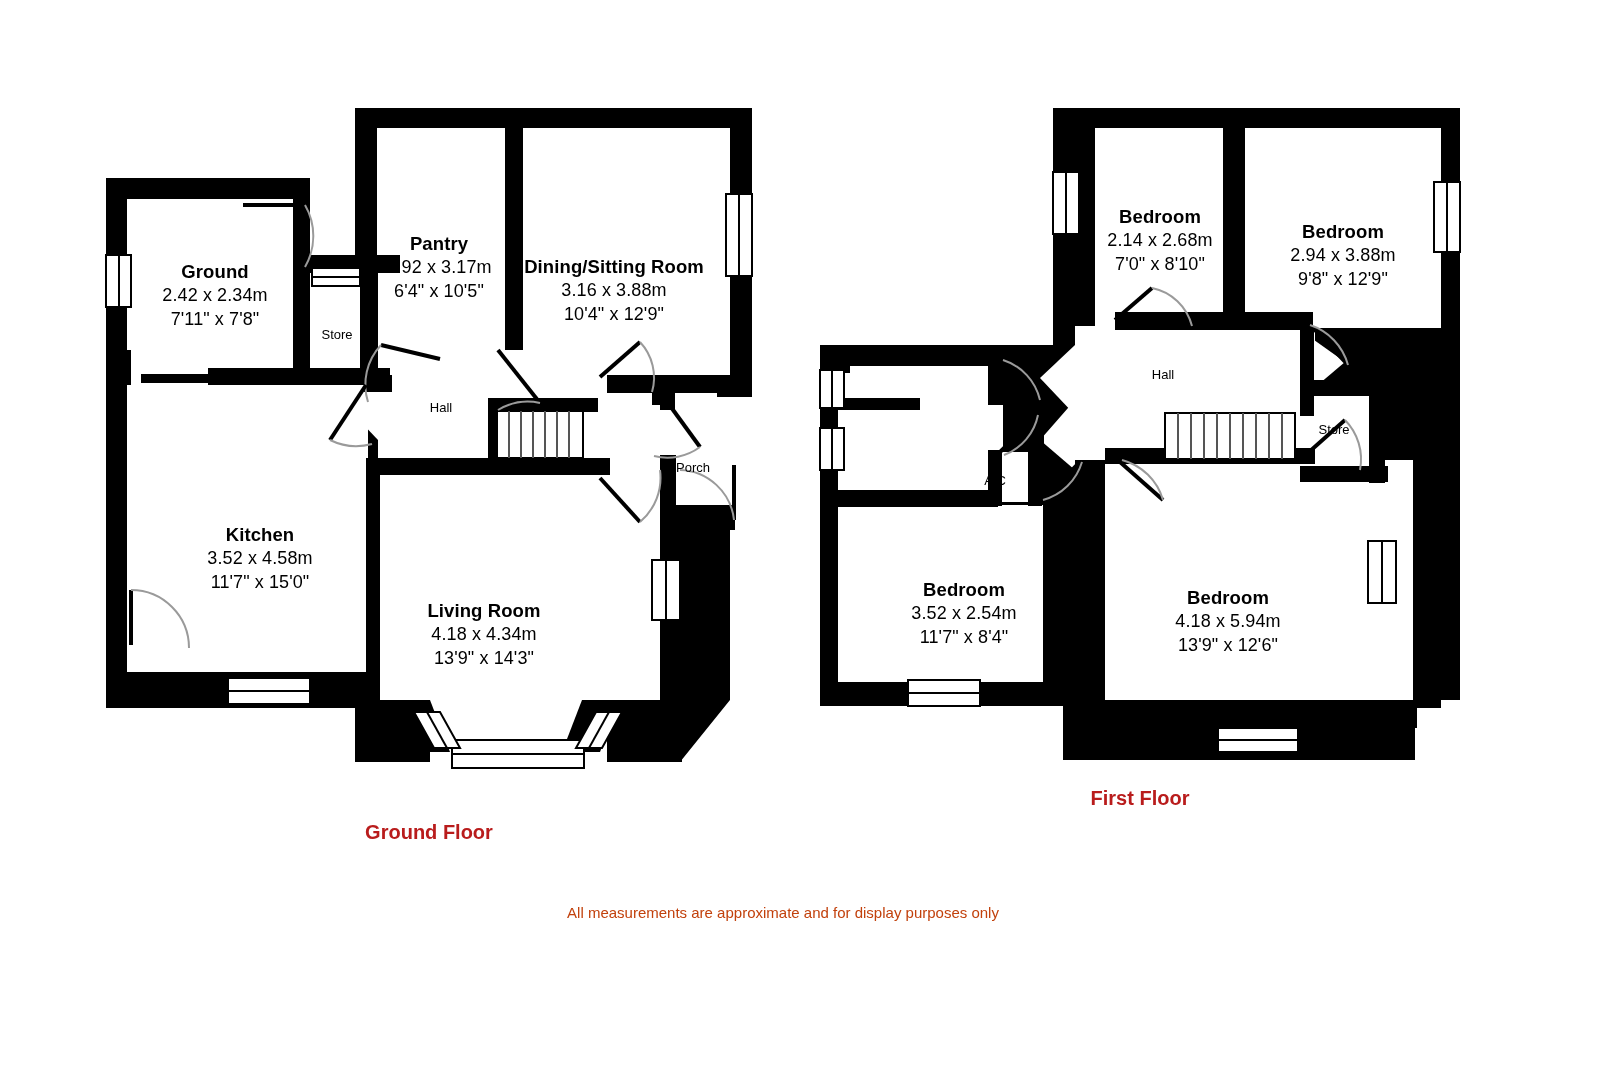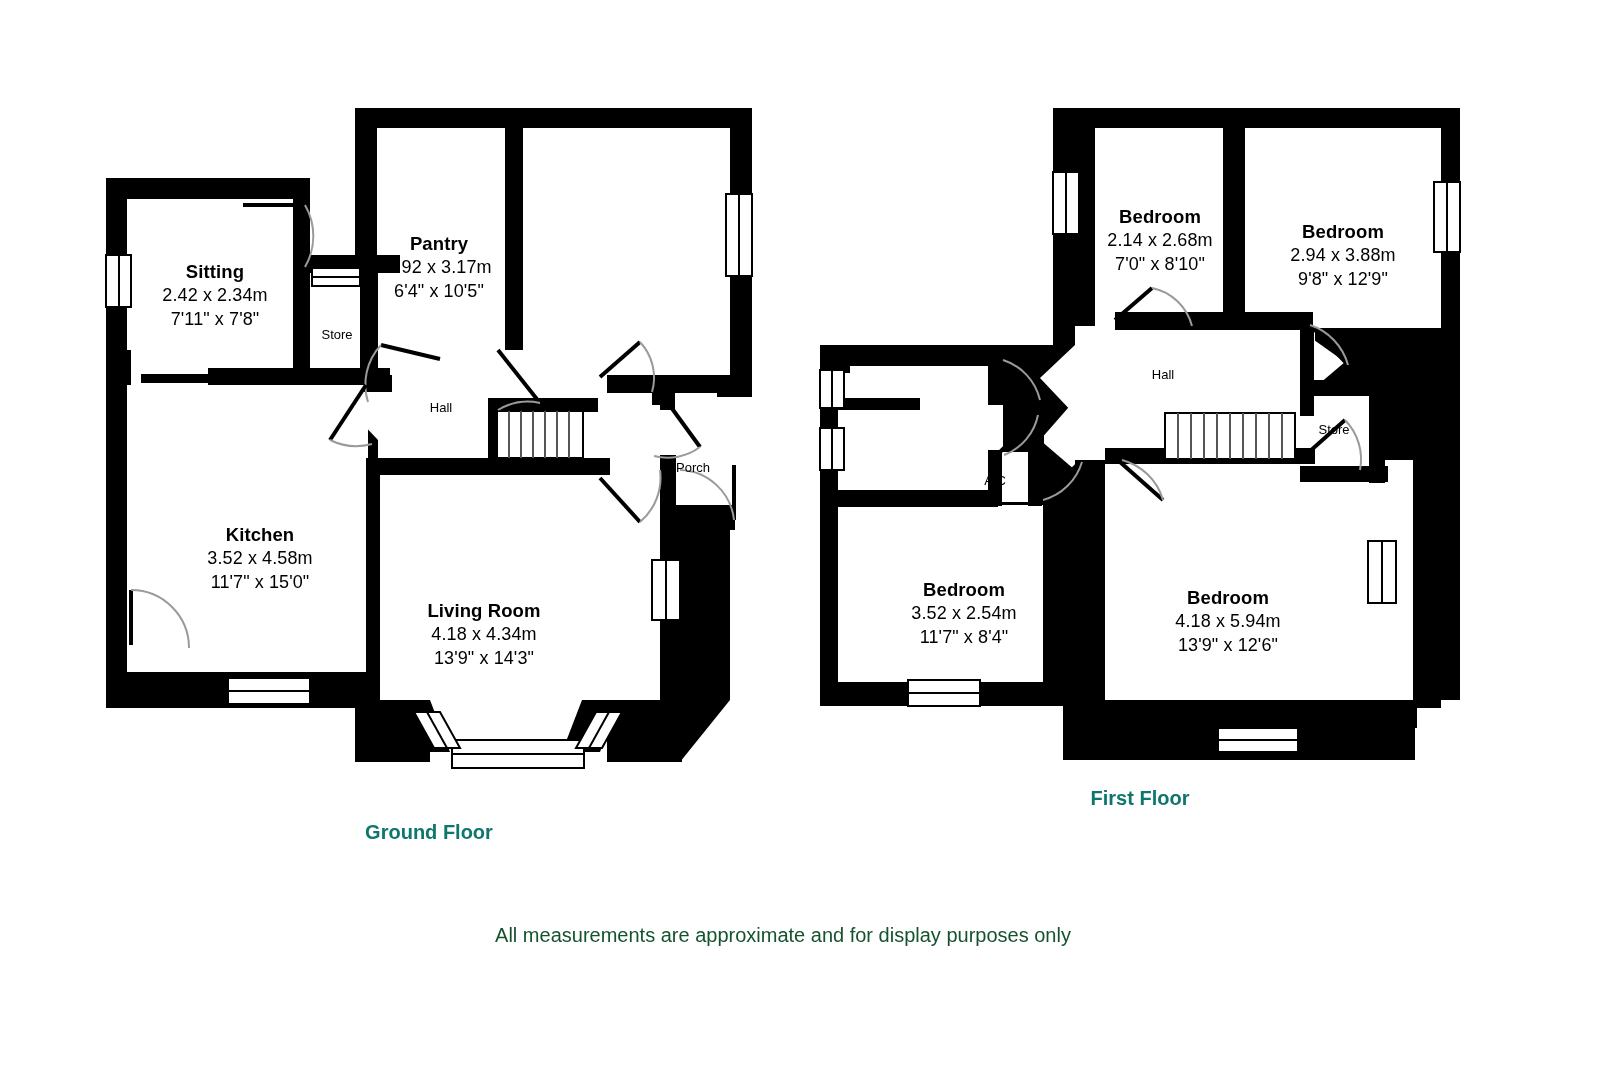--- a/index.html
+++ b/index.html
@@ -58,31 +58,30 @@
     letter-spacing: 0.1px;
   }
   .small-name {
     font-size: 13px;
     font-weight: normal;
   }
   .floor-title {
     position: absolute;
     font-size: 20px;
     font-weight: bold;
-    color: #0f766e;
+    color: #b91c1c;
     white-space: nowrap;
     transform: translateX(-50%);
   }
   .footnote {
     position: absolute;
-    font-size: 20px;
-    color: #14532d;
+    font-size: 15px;
+    color: #c2410c;
     white-space: nowrap;
     transform: translateX(-50%);
-    margin-top: 20px;
   }
 </style>
 </head>
 <body>
 
 <div id="plan-root">
 
   <svg class="plan" viewBox="0 0 1613 1080" xmlns="http://www.w3.org/2000/svg">
 
     <g>
@@ -383,35 +382,40 @@
         <path class="door-arc" d="M 1043,500 A 56,56 0 0 0 1082,462"></path>
       </g>
       <g>
         <path class="door-leaf" d="M 1120,462 L 1163,500"></path>
         <path class="door-arc" d="M 1163,500 A 58,58 0 0 0 1122,460"></path>
       </g>
     </g>
   </svg>
 
   <div class="lbl" style="left:215px; top:260px;">
-    <div class="room-name">Sitting</div>
+    <div class="room-name">Ground</div>
     <div class="room-dim">2.42 x 2.34m</div>
     <div class="room-dim">7'11" x 7'8"</div>
   </div>
 
   <div class="lbl" style="left:337px; top:326px;">
     <div class="small-name">Store</div>
   </div>
 
   <div class="lbl" style="left:439px; top:232px;text-align:center;">
     <div class="room-name">Pantry</div>
     <div class="room-dim">1.92 x 3.17m</div>
     <div class="room-dim">6'4" x 10'5"</div>
   </div>
 
+  <div class="lbl" style="left:614px; top:255px;">
+    <div class="room-name">Dining/Sitting Room</div>
+    <div class="room-dim">3.16 x 3.88m</div>
+    <div class="room-dim">10'4" x 12'9"</div>
+  </div>
 
   <div class="lbl" style="left:441px; top:399px;">
     <div class="small-name">Hall</div>
   </div>
 
   <div class="lbl" style="left:693px; top:459px;">
     <div class="small-name">Porch</div>
   </div>
 
   <div class="lbl" style="left:260px; top:523px;">

